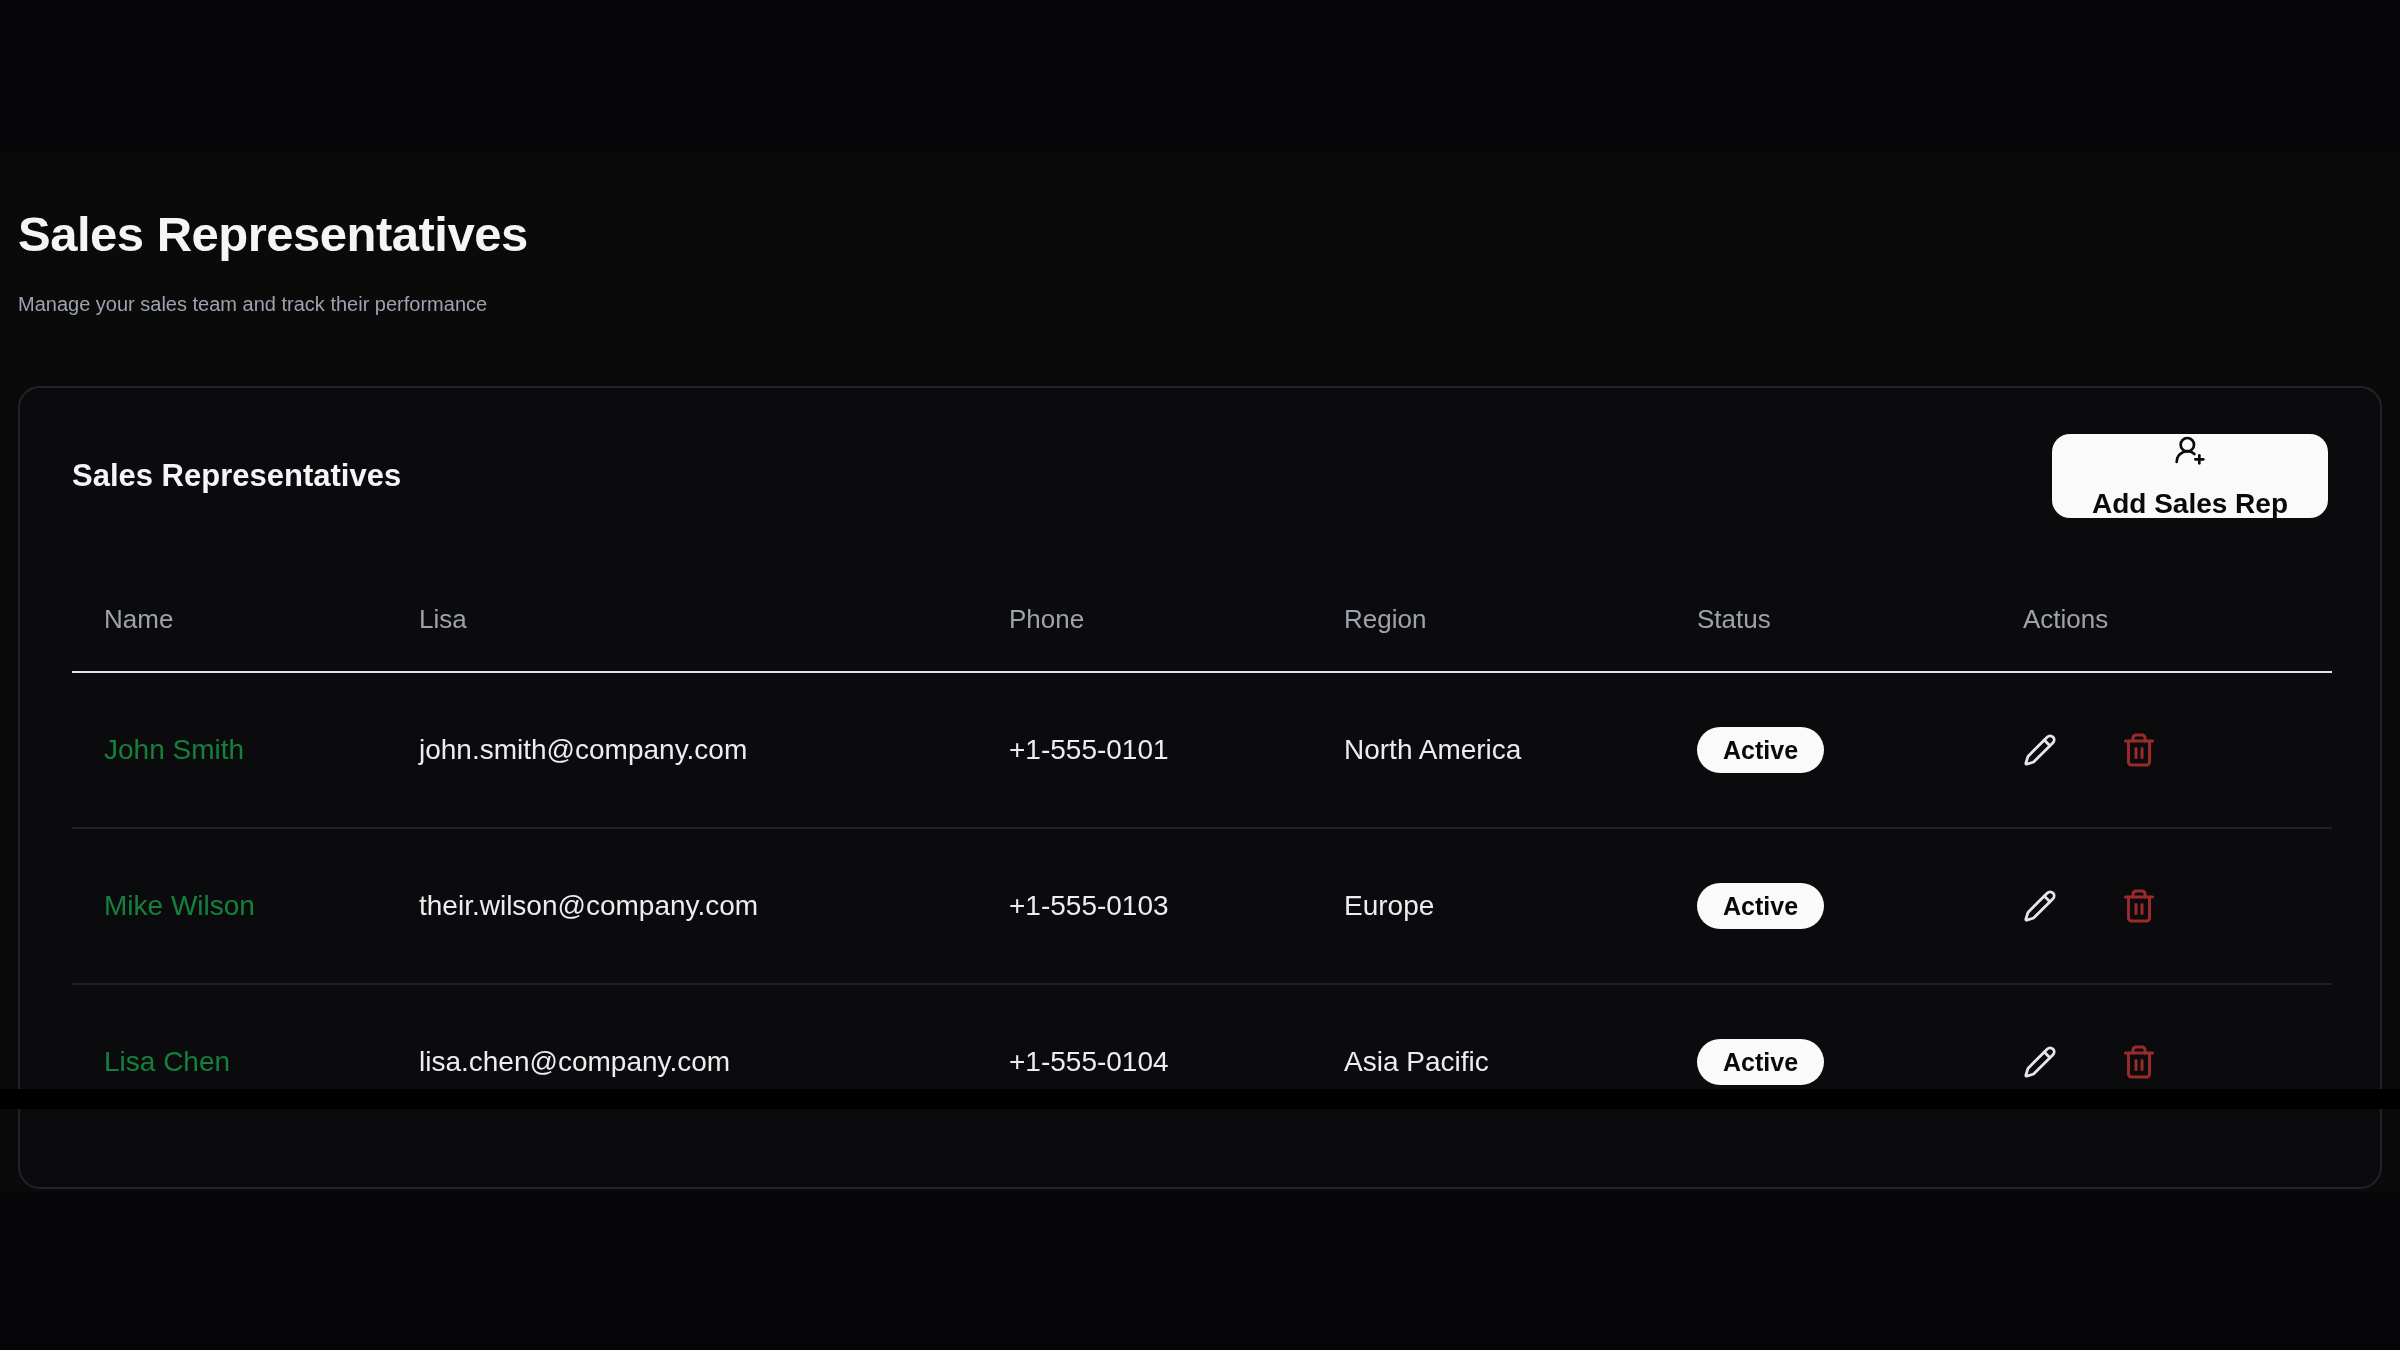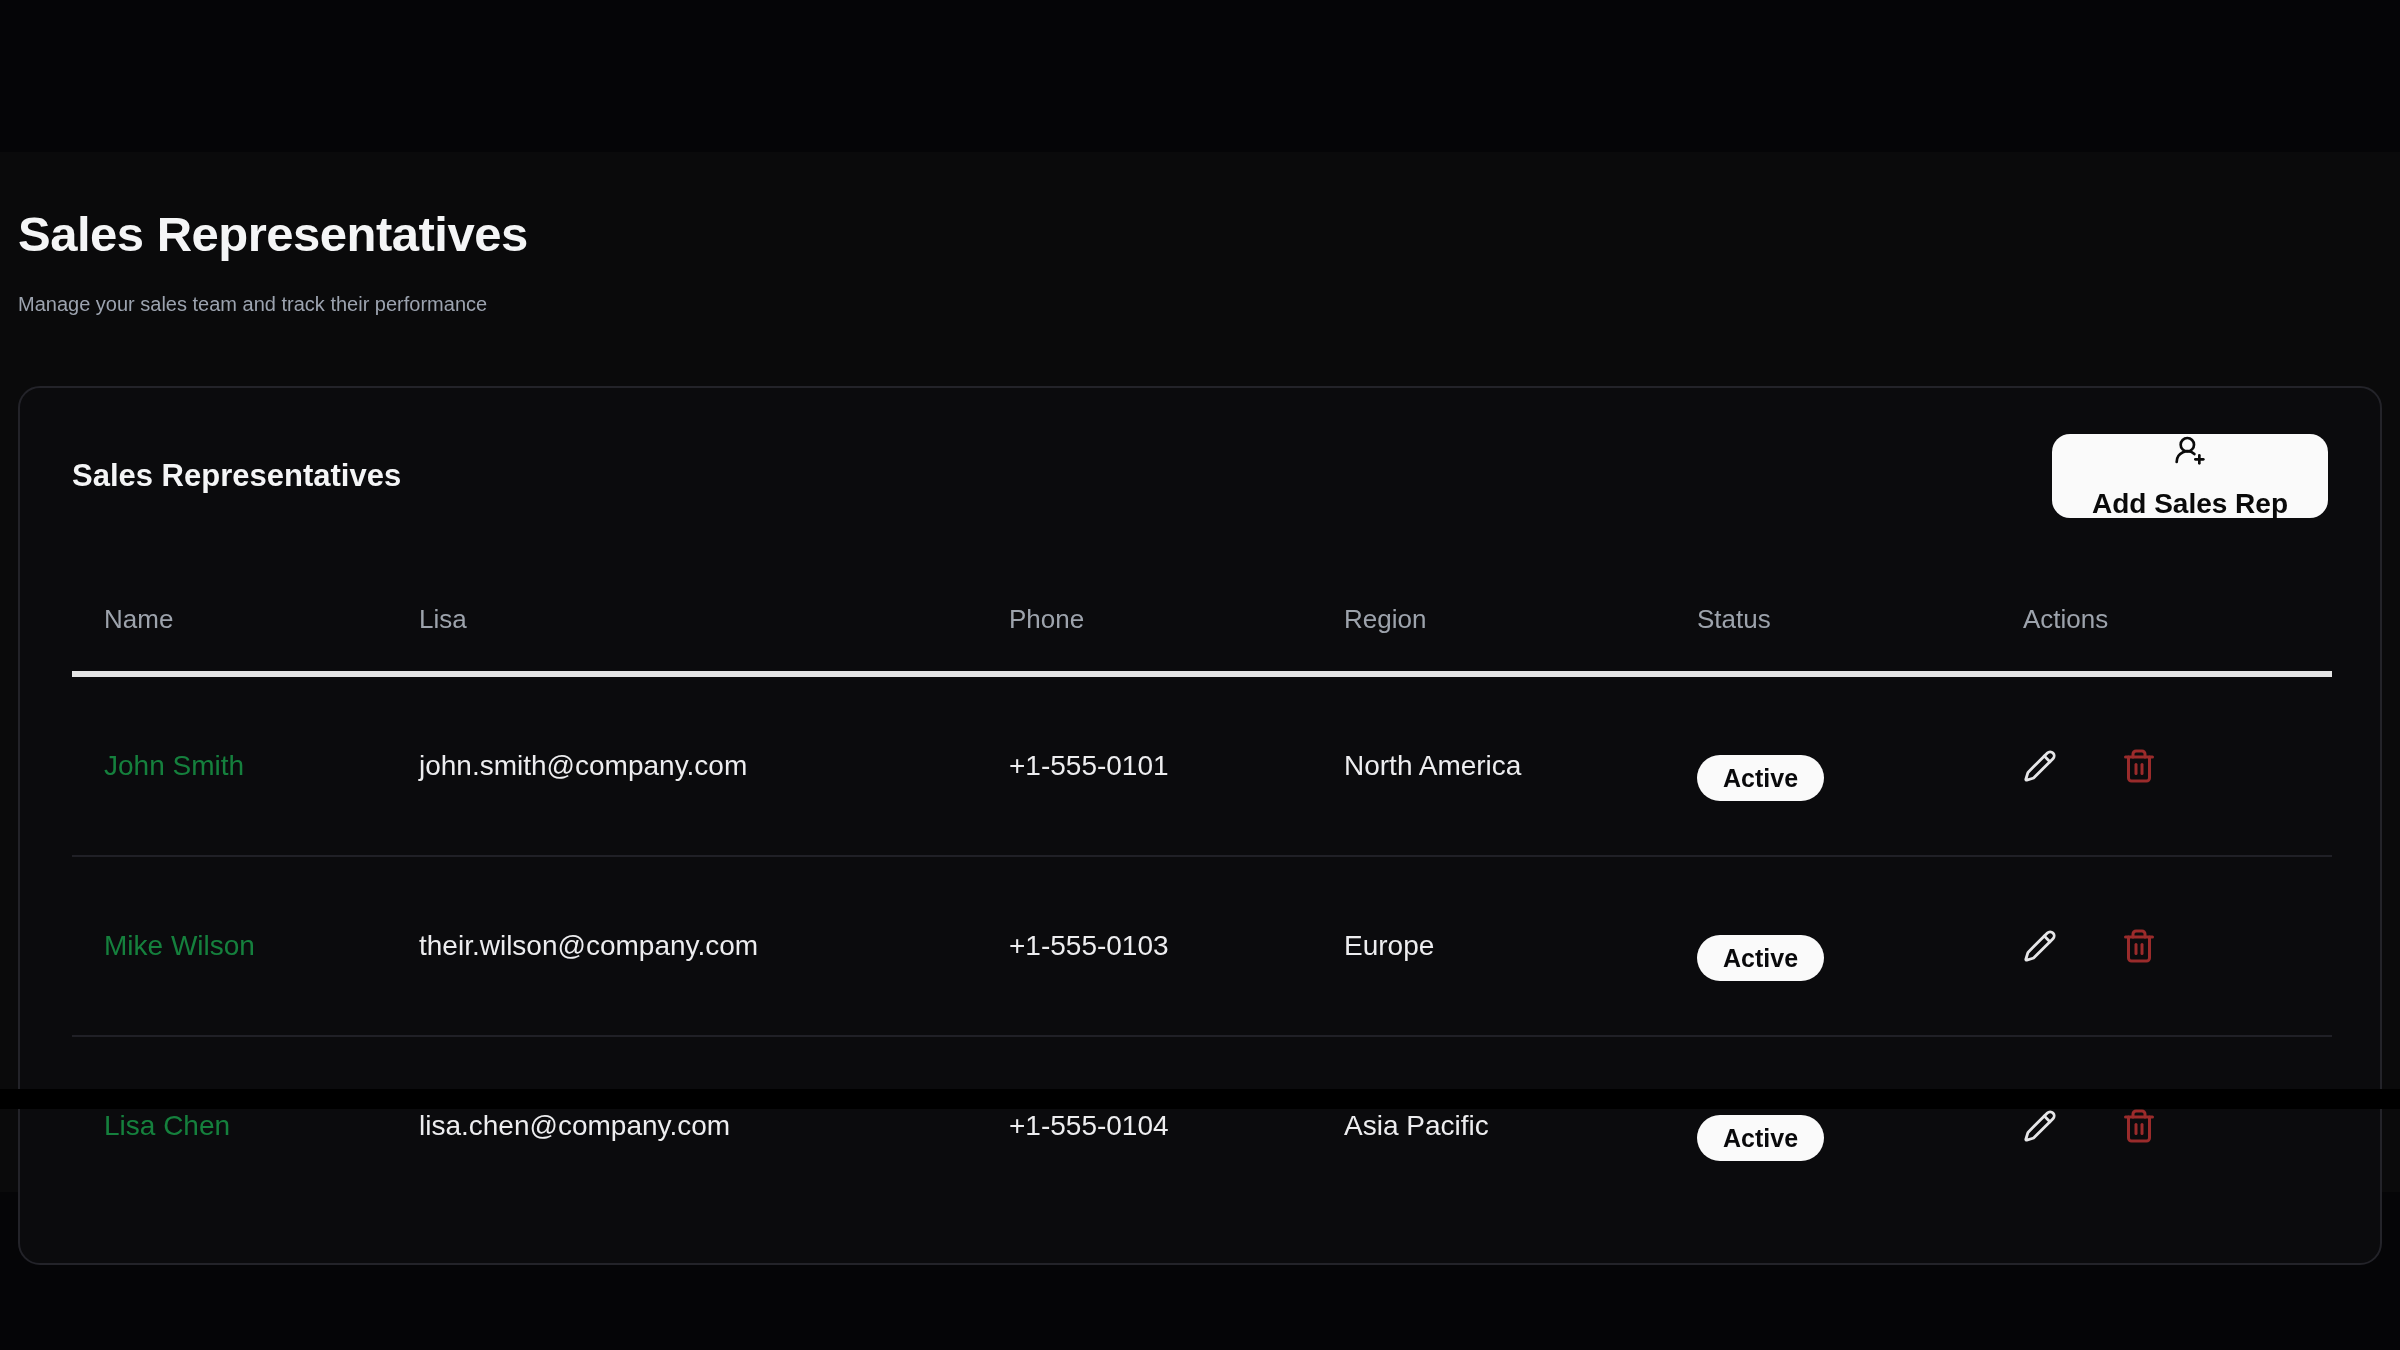--- a/index.html
+++ b/index.html
@@ -72,40 +72,39 @@
     width: 2260px;
     margin: 0 52px 48px 52px;
     border-collapse: collapse;
     table-layout: fixed;
   }
   .rep-table th {
     text-align: left;
     padding: 36px 32px;
     font-size: 26px; font-weight: 500;
     color: #9da3ac;
-    border-bottom: 6px solid #e5e5e5;
+    border-bottom: 2px solid #e5e5e5;
   }
   .rep-table td {
     padding: 54px 32px;
     font-size: 28px; font-weight: 400;
     color: #ededef;
     border-bottom: 2px solid #202026;
     vertical-align: middle;
     white-space: nowrap;
   }
   .rep-table tr:last-child td { border-bottom: none; }
   td.cell-name { font-weight: 500; color: #15803d; }
 
   .status-badge {
     display: inline-block;
     background: #fafafa; color: #09090b;
     font-size: 25px; font-weight: 700; line-height: 28px;
     padding: 9px 26px;
     border-radius: 999px;
-    margin-top: 24px;
   }
 
   .actions-wrap { display: flex; align-items: center; gap: 64px; }
   .icon-btn {
     background: transparent; border: none; padding: 0; margin: 0;
     cursor: pointer; display: inline-flex; align-items: center;
   }
   .icon-btn.edit { color: #e6e6e8; }
   .icon-btn.delete { color: #9a2b2b; }
   .icon-btn svg { display: block; }

